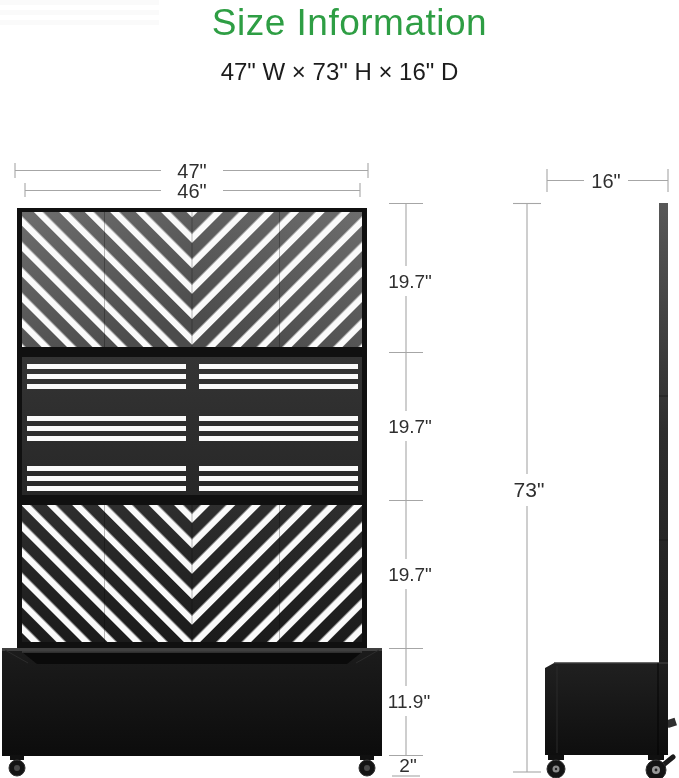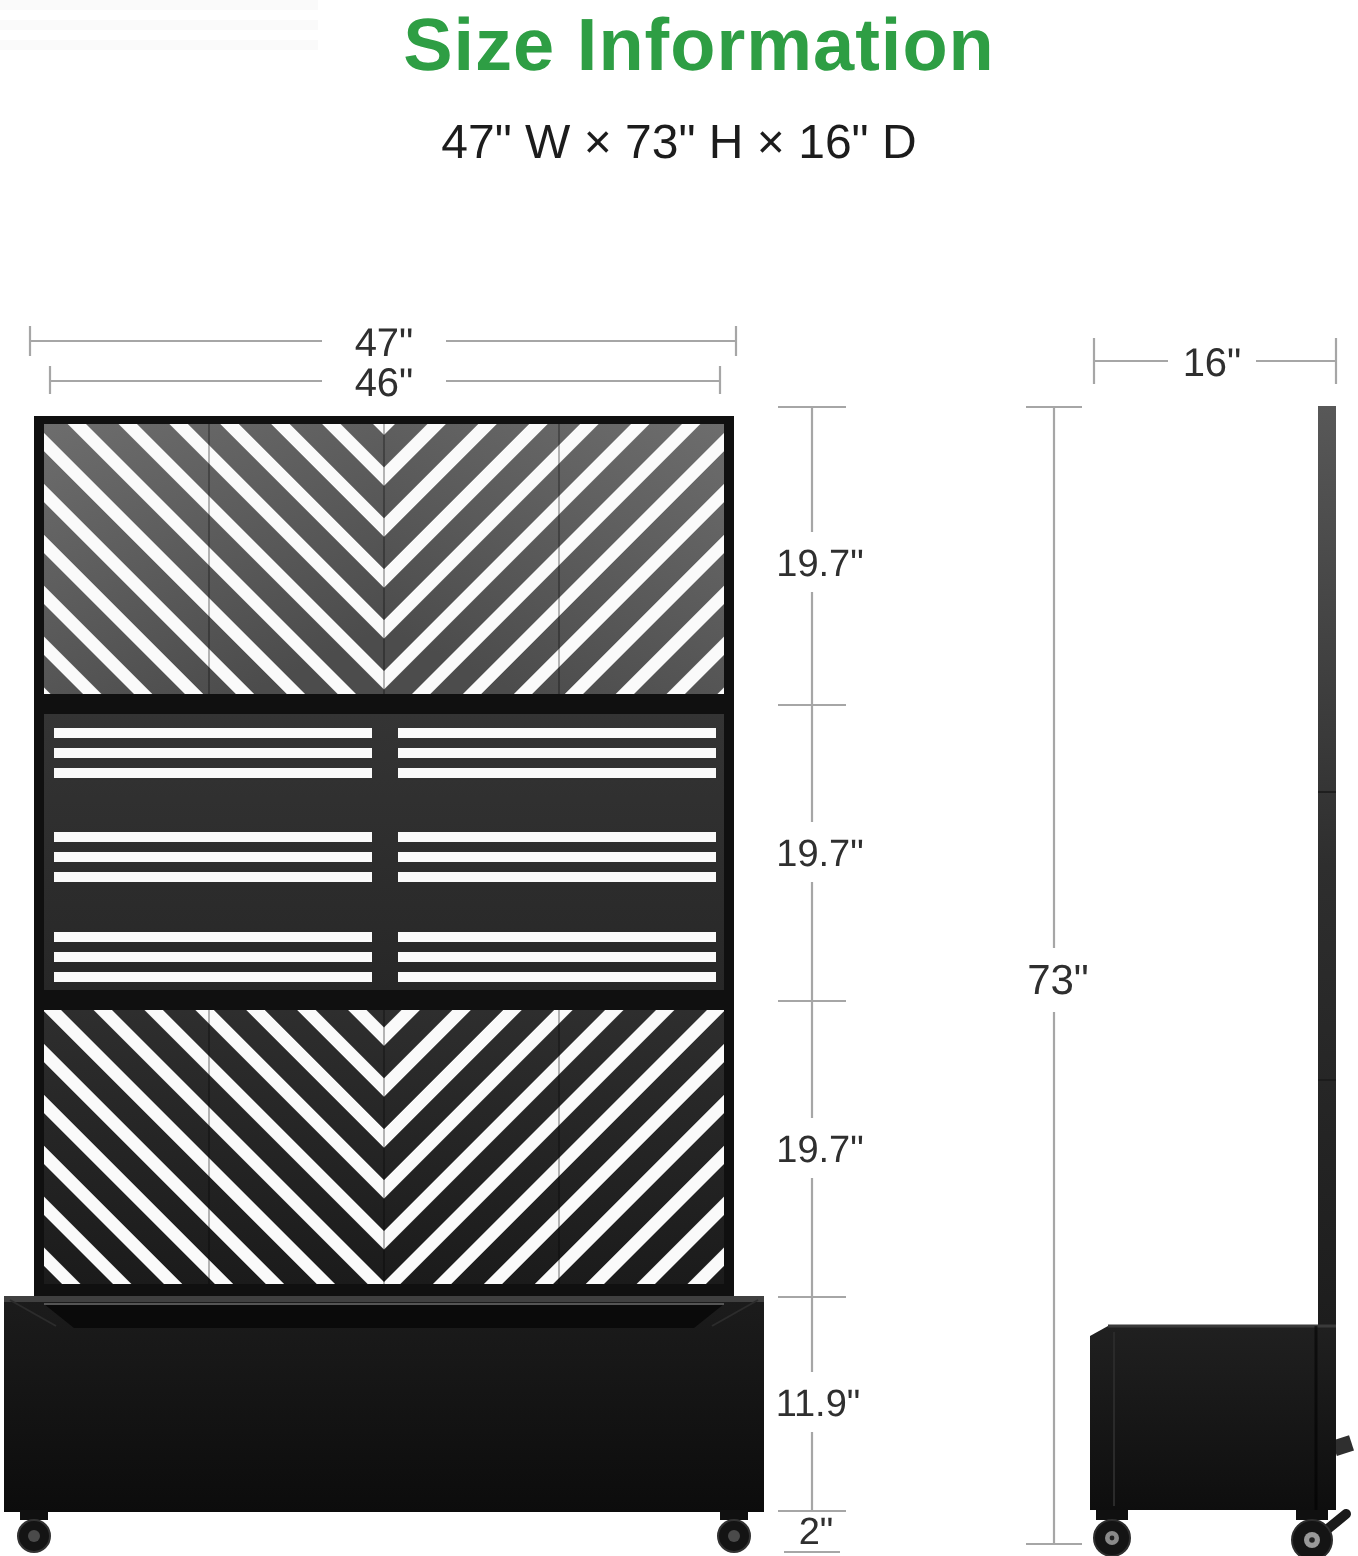--- a/index.html
+++ b/index.html
@@ -1,19 +1,19 @@
 <!DOCTYPE html>
 <html><head>
 <meta charset="utf-8">
 <style>
   html,body{margin:0;padding:0;background:#fff;}
   .canvas{position:relative;width:679px;height:778px;background:#ffffff;overflow:hidden;
           font-family:"Liberation Sans",sans-serif;}
   .hdr{position:absolute;top:0;left:0;width:679px;text-align:center;}
-  .title{margin:2px 0 0 0;font-size:37px;font-weight:bold;color:#2e9e44;letter-spacing:.5px;padding-left:20px;}
+  .title{margin:2px 0 0 0;font-size:37px;font-weight:normal;color:#2e9e44;letter-spacing:.5px;padding-left:20px;}
   .subtitle{margin:14px 0 0 0;font-size:24px;color:#1c1c1c;}
   svg{position:absolute;top:0;left:0;}
   .dim{stroke:#a6a6a6;stroke-width:1.1;fill:none;}
   text.dimlabel{fill:#2f2f2f;font-size:19px;text-anchor:middle;}
   text.sz20{font-size:20px;}
   text.sz21{font-size:21px;}
   .seam{stroke:rgba(0,0,0,0.28);stroke-width:1;}
 </style>
 </head>
 <body>

